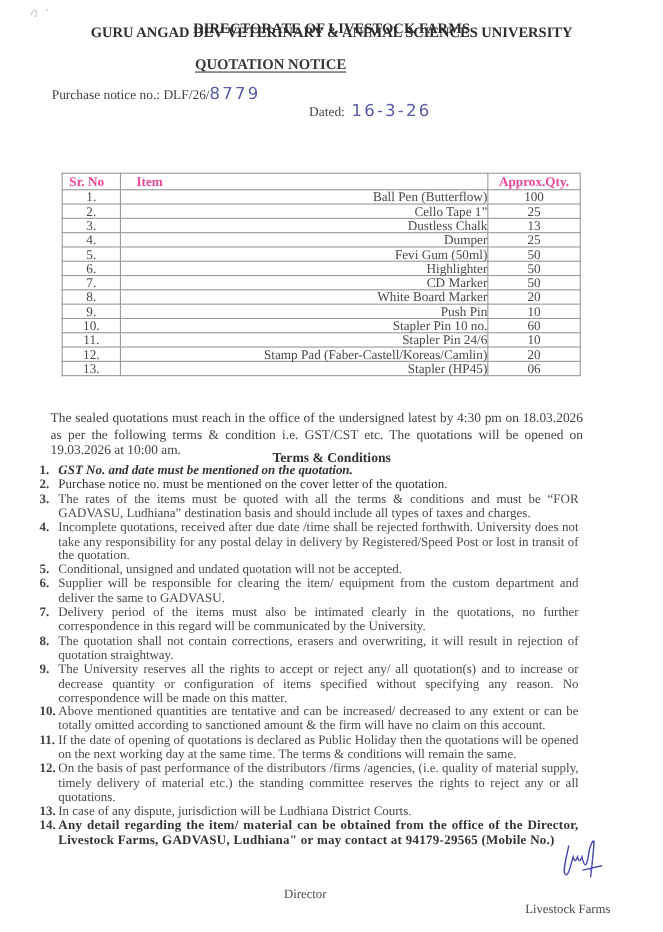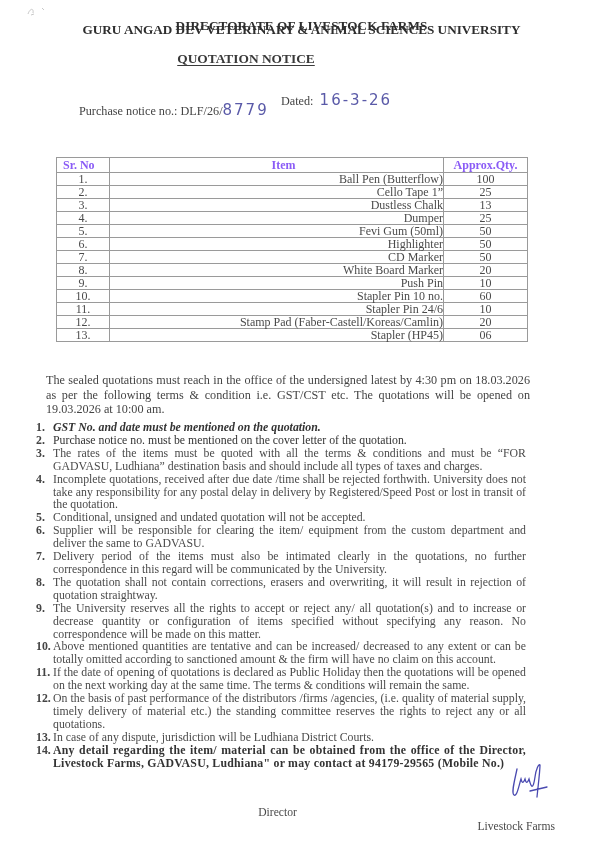--- a/index.html
+++ b/index.html
@@ -7,28 +7,28 @@
     width: 603px; height: 847px; background: #ffffff; position: relative; overflow: hidden;
     font-family: "Liberation Serif", "DejaVu Serif", serif; color: #3a3a3a;
   }
   .page { position: absolute; left: 0; top: 0; width: 603px; height: 847px; }
   .scribble { position: absolute; left: 24px; top: 4px; width: 40px; height: 14px; }
   .hdr { position: absolute; left: 0; width: 603px; text-align: center; font-weight: bold; color: #2e2e2e; }
   .hdr1 { top: 18px; font-size: 13.2px; letter-spacing: 0.1px; }
   .hdr2 { top: 22px; font-size: 13.2px; }
   .title { position: absolute; top: 51px; left: 0; width: 492px; text-align: center; font-weight: bold; font-size: 13.4px; }
   .title span { text-decoration: underline; text-underline-offset: 2px; }
-  .refline { position: absolute; top: 101px; left: 47px; font-size: 12.2px; color: #444; margin-left: 32px; }
+  .refline { position: absolute; top: 76px; left: 47px; font-size: 12.2px; color: #444; }
   .hand { font-family: "DejaVu Sans", sans-serif; color: #5a5aa8; font-size: 15px; letter-spacing: 2px; }
   .ref-date { position: absolute; top: 91px; left: 281px; font-size: 12.2px; color: #444; }
   .intro { position: absolute; top: 123px; left: 46px; width: 484px; font-size: 12.2px; line-height: 14px; text-align: justify; color: #444; }
   .intro .ind { display: inline-block; width: 42px; }
   table.items { position: absolute; top: 157px; left: 56px; width: 472px; border-collapse: collapse; font-size: 12px; color: #4a4a4a; }
   table.items td, table.items th { border: 1px solid #9a9a9a; padding: 0 0 0 6px; height: 12px; line-height: 12px; text-align: right; }
-  table.items th { font-weight: bold; text-align: left; color: #8b5cf6; height: 14px; }
+  table.items th { font-weight: bold; text-align: left; color: #ec4899; height: 14px; }
   table.items th.sr { text-align: left; padding-left: 6px; }
   table.items td.sr { text-align: center; padding-left: 0; width: 52px; }
   table.items td.qty, table.items th.qty { text-align: center; padding-left: 0; width: 83px; }
   .para2 { position: absolute; top: 373px; left: 46px; width: 484px; font-size: 12.2px; line-height: 14.5px; text-align: justify; color: #444; }
   .terms-title { position: absolute; top: 409px; left: 0; width: 603px; text-align: center; font-weight: bold; font-size: 12.4px; color: #333; }
   ol.terms { position: absolute; top: 421px; left: 36px; width: 490px; margin: 0; padding: 0; list-style: none; font-size: 11.8px; line-height: 12.9px; color: #4a4a4a; }
   ol.terms li { position: relative; padding-left: 17px; text-align: justify; }
   ol.terms li .num { position: absolute; left: 0; top: 0; font-weight: bold; color: #444; }
   ol.terms li.it .txt { font-style: italic; font-weight: bold; color: #333; }
   ol.terms li.bd .txt { font-weight: normal; color: #333; margin-top: 20px; }
@@ -55,21 +55,21 @@
   </div>
   <div class="ref-date">
     <span>Dated:</span>&nbsp;&nbsp;<span class="hand">16-3-26</span>
   </div>
 
 
   <table class="items">
     <thead>
       <tr>
         <th class="sr">Sr. No</th>
-        <th style="padding-left:14px;text-align:center;">Item</th>
+        <th style="padding-left:14px;">Item</th>
         <th class="qty">Approx.Qty.</th>
       </tr>
     </thead>
     <tbody>
       <tr>
           <td class="sr">1.</td>
           <td>Ball Pen (Butterflow)</td>
           <td class="qty">100</td>
         </tr>
       <tr>
@@ -130,20 +130,21 @@
       <tr>
           <td class="sr">13.</td>
           <td>Stapler (HP45)</td>
           <td class="qty">06</td>
         </tr>
     </tbody>
   </table>
 
   <div class="para2">The sealed quotations must reach in the office of the undersigned latest by 4:30 pm on 18.03.2026 as per the following terms &amp; condition i.e. GST/CST etc. The quotations will be opened on 19.03.2026 at 10:00 am.</div>
 
+  <div class="terms-title">Terms &amp; Conditions</div>
 
   <ol class="terms">
     <li class="it"><span class="num">1.</span><span class="txt">GST No. and date must be mentioned on the quotation.</span></li>
     <li class="bd"><span class="num">2.</span><span class="txt">Purchase notice no. must be mentioned on the cover letter of the quotation.</span></li>
     <li><span class="num">3.</span><span class="txt">The rates of the items must be quoted with all the terms &amp; conditions and must be “FOR GADVASU, Ludhiana” destination basis and should include all types of taxes and charges.</span></li>
     <li><span class="num">4.</span><span class="txt">Incomplete quotations, received after due date /time shall be rejected forthwith. University does not take any responsibility for any postal delay in delivery by Registered/Speed Post or lost in transit of the quotation.</span></li>
     <li><span class="num">5.</span><span class="txt">Conditional, unsigned and undated quotation will not be accepted.</span></li>
     <li><span class="num">6.</span><span class="txt">Supplier will be responsible for clearing the item/ equipment from the custom department and deliver the same to GADVASU.</span></li>
     <li><span class="num">7.</span><span class="txt">Delivery period of the items must also be intimated clearly in the quotations, no further correspondence in this regard will be communicated by the University.</span></li>
     <li><span class="num">8.</span><span class="txt">The quotation shall not contain corrections, erasers and overwriting, it will result in rejection of quotation straightway.</span></li>

